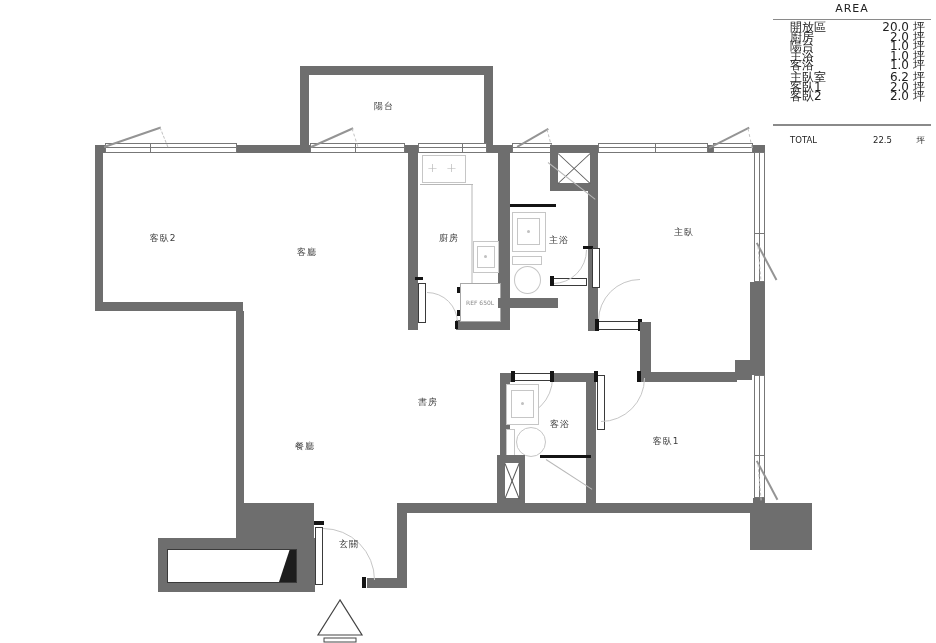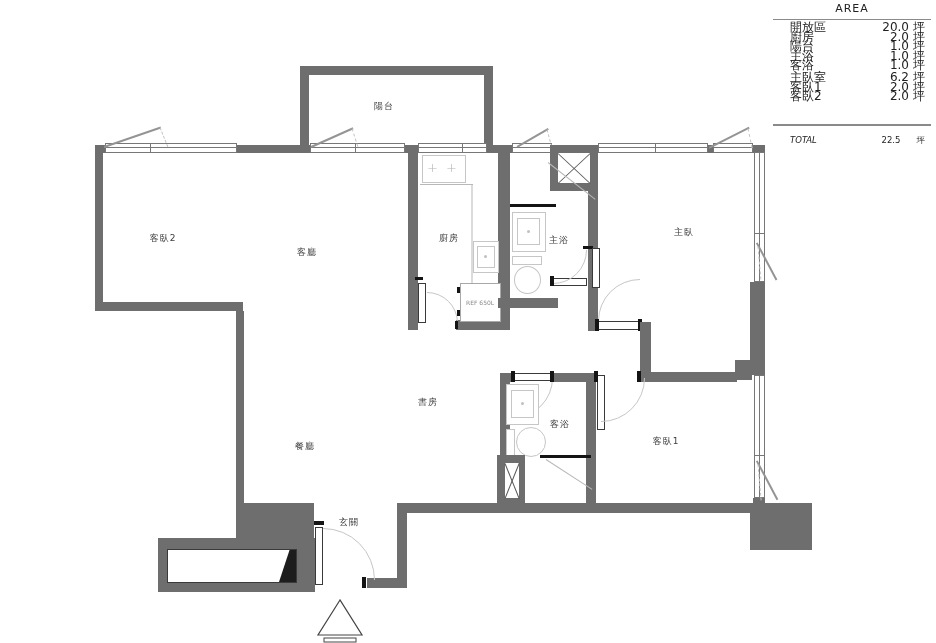--- a/index.html
+++ b/index.html
@@ -33,22 +33,22 @@
   .rule{border-top:1px solid #8a8a8a;height:0;}
   .at-rows{padding:3px 0 0 0;}
   .at-row{display:flex;font-size:12px;line-height:9.6px;color:#222;}
   .at-row .lab{flex:1;padding-left:17px;}
   .at-row .val{width:36px;text-align:right;}
   .at-row .unit{width:16px;text-align:right;padding-right:6px;}
   .at-row.gap{margin-top:2px;}
   .spacer{height:22px;}
   .drule{border-top:1px solid #8a8a8a;height:2px;}
   .at-total{display:flex;font-size:8.5px;color:#222;padding-top:7px;}
-  .at-total .lab{flex:1;padding-left:17px;font-style:italic;}
-  .at-total .val{width:36px;text-align:center;}
+  .at-total .lab{flex:1;padding-left:17px;}
+  .at-total .val{width:36px;text-align:left;}
   .at-total .unit{width:16px;text-align:right;padding-right:6px;}
 </style>
 </head>
 <body>
 
 <div id="plan">
 
   <div id="atable">
     <div class="ttl">AREA</div>
     <div class="rule"></div>
@@ -270,15 +270,15 @@
   <div class="rl" style="left:384px;top:106px">陽台</div>
   <div class="rl" style="left:163px;top:238px">客臥2</div>
   <div class="rl" style="left:307px;top:252px">客廳</div>
   <div class="rl" style="left:449px;top:238px">廚房</div>
   <div class="rl" style="left:559px;top:240px">主浴</div>
   <div class="rl" style="left:684px;top:232px">主臥</div>
   <div class="rl" style="left:428px;top:402px">書房</div>
   <div class="rl" style="left:305px;top:446px">餐廳</div>
   <div class="rl" style="left:560px;top:424px">客浴</div>
   <div class="rl" style="left:666px;top:441px">客臥1</div>
-  <div class="rl" style="left:349px;top:522px">玄關</div>
+  <div class="rl" style="left:349px;top:544px">玄關</div>
 
 </div>
 
 </body></html>

